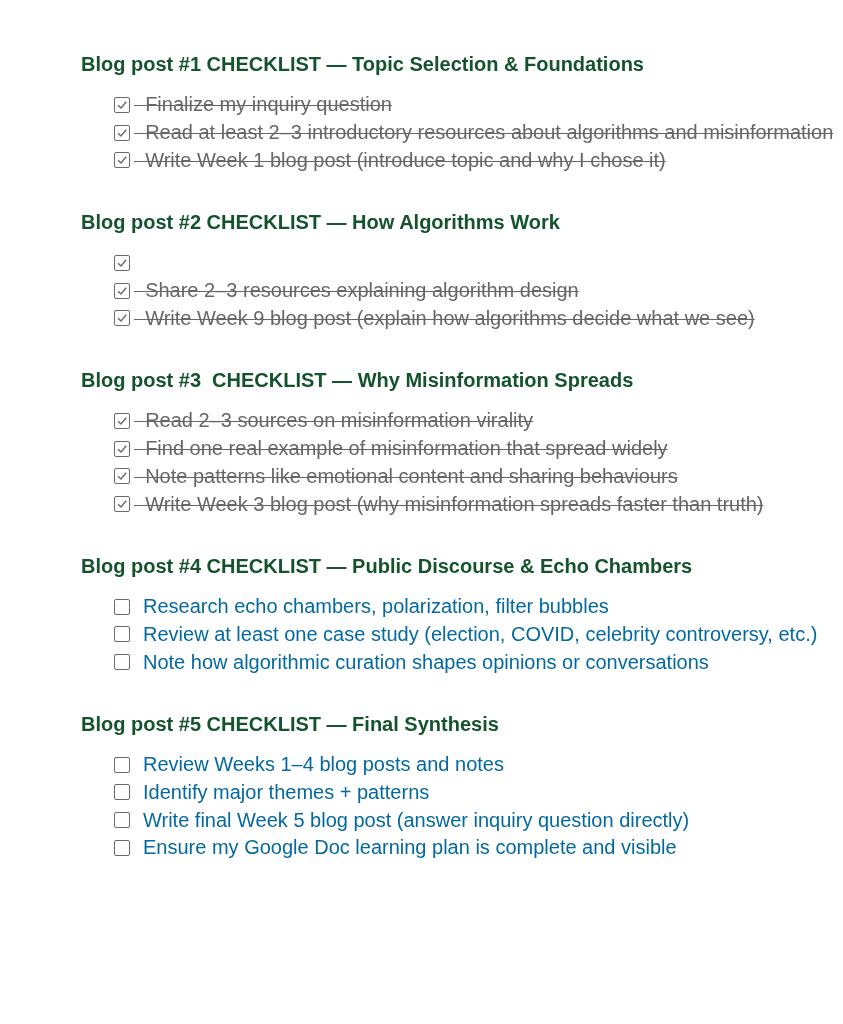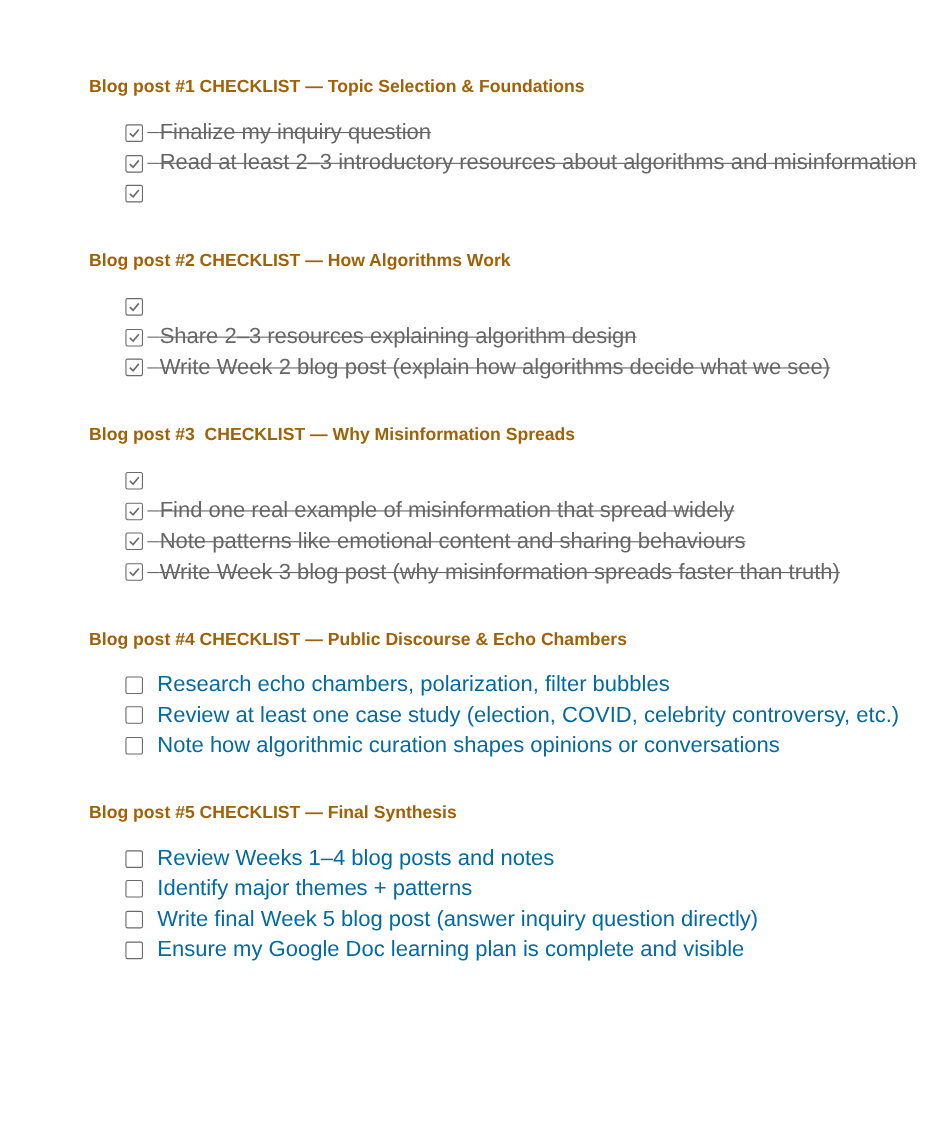--- a/index.html
+++ b/index.html
@@ -22,25 +22,25 @@
     width: 740px;
   }
   .section {
     margin: 0;
   }
   .section + .section {
     margin-top: 37px;
   }
   .heading {
     font-weight: bold;
-    font-size: 16px;
+    font-size: 20px;
     line-height: 22px;
-    margin: 16px 0 16px 0;
+    margin: 0 0 16px 0;
     white-space: pre;
-    color: #a16207;
+    color: #14532d;
   }
   .list {
     list-style: none;
     margin: 0;
     padding: 0 0 0 33px;
   }
   .item {
     display: flex;
     align-items: center;
     height: 27.7px;
@@ -103,20 +103,21 @@
             </svg>
           </span>
         <span class="item-text">Read at least 2–3 introductory resources about algorithms and misinformation</span>
       </li>
       <li class="item done">
         <span class="checkbox">
             <svg viewBox="0 0 14 14">
               <path d="M3 7.2 L6 10 L11.2 3.8" fill="none" stroke="#6b6b6b" stroke-width="1.5"></path>
             </svg>
           </span>
+        <span class="item-text">Write Week 1 blog post (introduce topic and why I chose it)</span>
       </li>
     </ul>
   </section>
 
   <section class="section">
     <h2 class="heading">Blog post #2 CHECKLIST — How Algorithms Work</h2>
     <ul class="list">
       <li class="item done">
         <span class="checkbox">
             <svg viewBox="0 0 14 14">
@@ -131,34 +132,35 @@
             </svg>
           </span>
         <span class="item-text">Share 2–3 resources explaining algorithm design</span>
       </li>
       <li class="item done">
         <span class="checkbox">
             <svg viewBox="0 0 14 14">
               <path d="M3 7.2 L6 10 L11.2 3.8" fill="none" stroke="#6b6b6b" stroke-width="1.5"></path>
             </svg>
           </span>
-        <span class="item-text">Write Week 2 blog post (explain how algorithms decide what we see)</span>
+        <span class="item-text">Write Week 9 blog post (explain how algorithms decide what we see)</span>
       </li>
     </ul>
   </section>
 
   <section class="section">
     <h2 class="heading">Blog post #3  CHECKLIST — Why Misinformation Spreads</h2>
     <ul class="list">
       <li class="item done">
         <span class="checkbox">
             <svg viewBox="0 0 14 14">
               <path d="M3 7.2 L6 10 L11.2 3.8" fill="none" stroke="#6b6b6b" stroke-width="1.5"></path>
             </svg>
           </span>
+        <span class="item-text">Read 2–3 sources on misinformation virality</span>
       </li>
       <li class="item done">
         <span class="checkbox">
             <svg viewBox="0 0 14 14">
               <path d="M3 7.2 L6 10 L11.2 3.8" fill="none" stroke="#6b6b6b" stroke-width="1.5"></path>
             </svg>
           </span>
         <span class="item-text">Find one real example of misinformation that spread widely</span>
       </li>
       <li class="item done">

